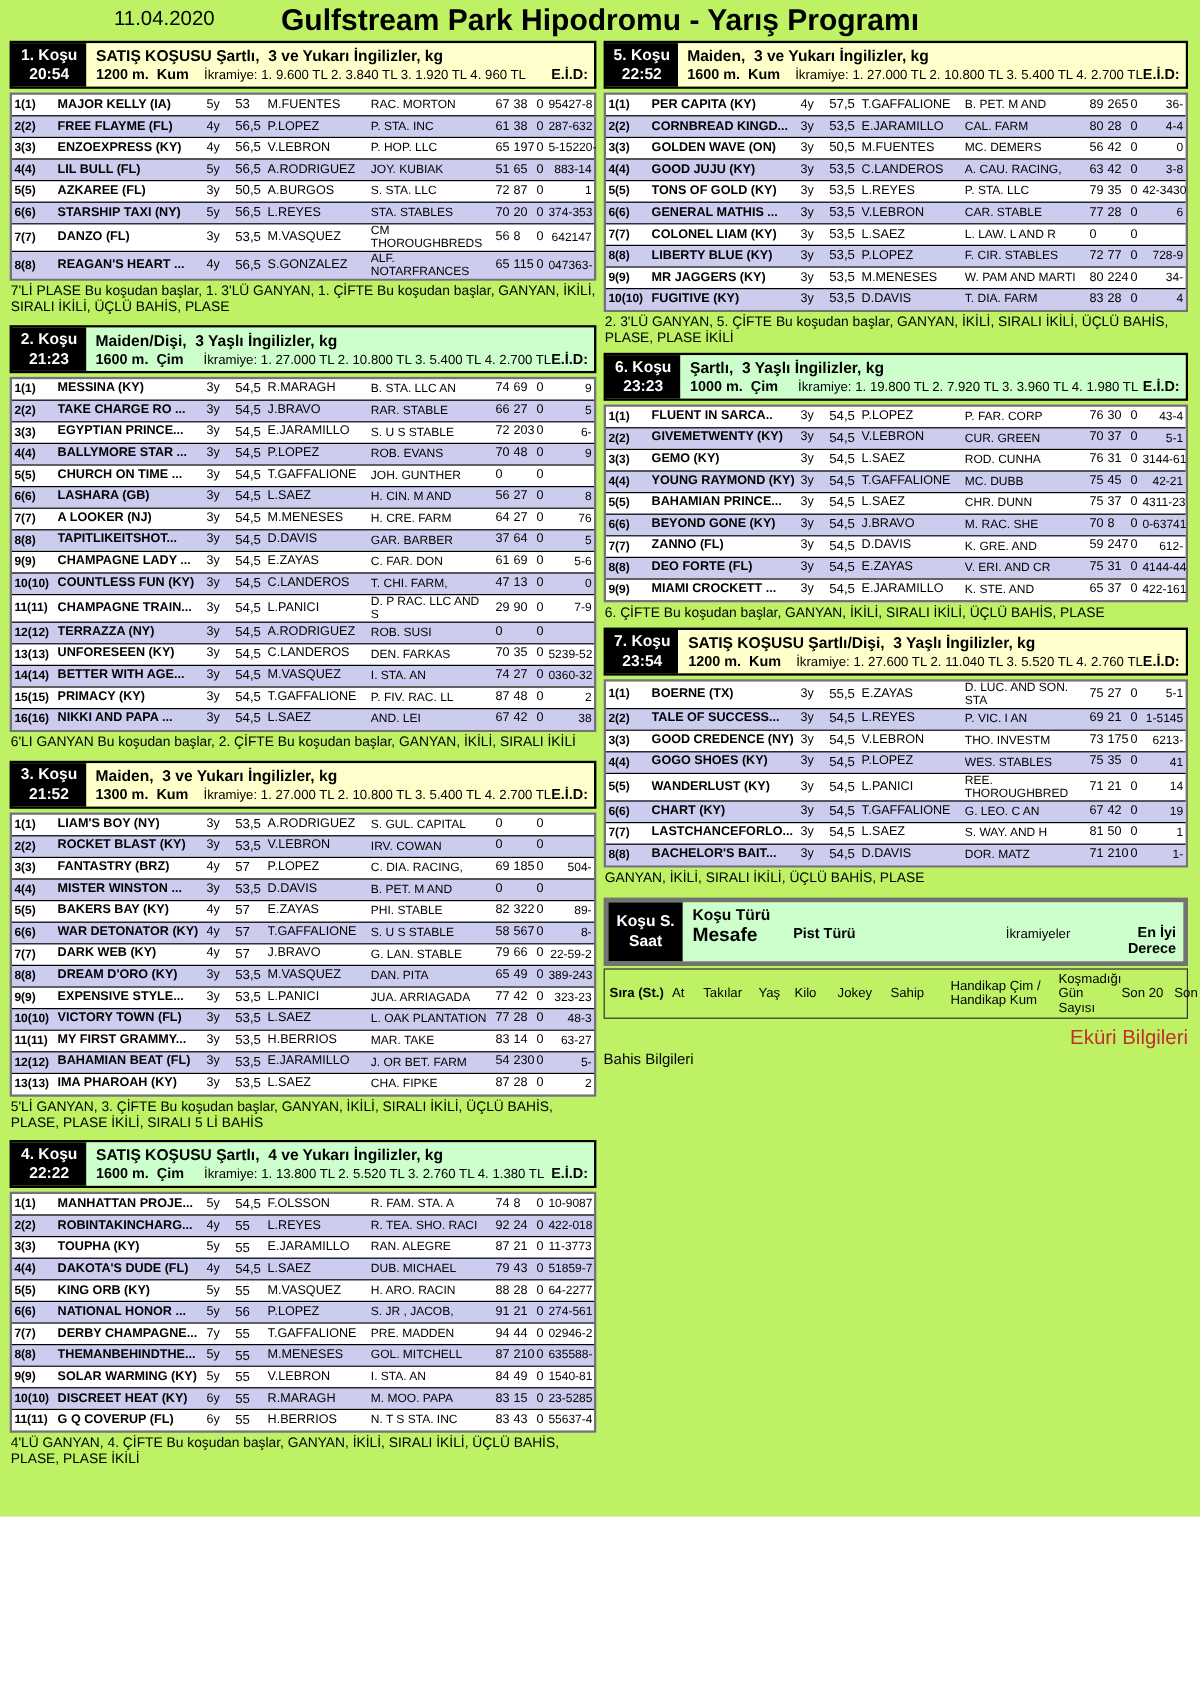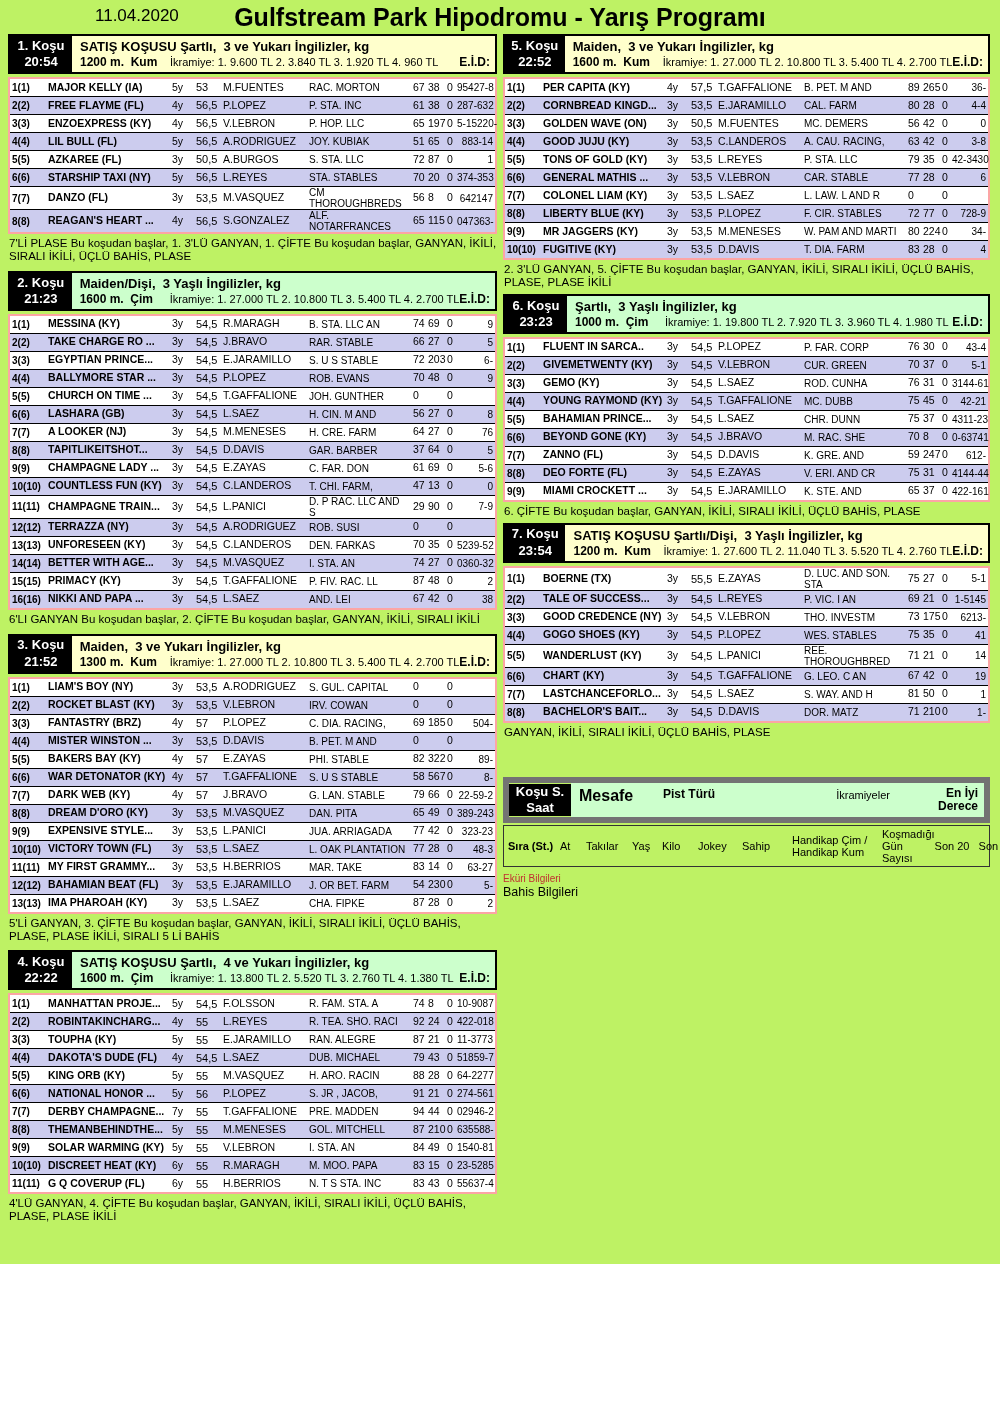--- a/index.html
+++ b/index.html
@@ -4,50 +4,50 @@
 <style>
   html,body{margin:0;padding:0;background:#fff;}
   .page{position:relative;width:1000px;height:1264px;background:#bef264;overflow:hidden;
         font-family:Liberation Sans, sans-serif;color:#000;}
   .topbar{position:relative;height:34px;}
   .prog-date{position:absolute;left:95px;top:6px;font-size:17px;}
   .prog-title{margin:0;padding-top:3px;text-align:center;font-size:25px;font-weight:bold;}
   .columns{display:flex;padding:0 8px;margin-top:0;align-items:flex-start;}
   .col{display:flex;flex-direction:column;}
   .col-left{width:489px;margin-right:6px;}
-  .col-right{width:487px;gap:29px;}
+  .col-right{width:487px;}
   .race{margin-bottom:5px;}
   .race-header{display:flex;border:2px solid #000;height:36px;}
   .race-num{width:62px;background:#000;color:#fff;font-weight:bold;font-size:13px;
             display:flex;flex-direction:column;justify-content:center;text-align:center;line-height:1.25;}
   .race-info{flex:1;display:flex;flex-direction:column;justify-content:center;}
   .race-info.yellow{background:#ffffcc;}
   .race-info.green{background:#ccffcc;}
   .race-cond{font-size:13px;font-weight:bold;padding:0 0 1px 8px;white-space:pre;}
   .race-line2{display:flex;align-items:baseline;padding:0 4px 0 8px;font-size:11px;}
   .race-dist{font-weight:bold;font-size:12px;width:90px;white-space:pre;flex:none;}
   .race-prize{flex:1;white-space:nowrap;}
   .race-eid{font-weight:bold;font-size:12px;padding-right:1px;}
-  .race-table{border:2px solid #fca5a5;margin-top:3px;background:#fff;}
+  .race-table{border:2px solid #737373;margin-top:3px;background:#fff;}
   .hrow{display:flex;align-items:center;min-height:17px;font-size:10.5px;line-height:1.1;}
   .hrow + .hrow{border-top:1px solid #000;}
   .hrow.alt{background:#ccccee;}
   .c-no{width:36px;flex:none;font-weight:bold;font-size:10px;padding-left:2px;}
   .c-horse{width:124px;flex:none;font-weight:bold;font-size:10.5px;white-space:nowrap;overflow:hidden;}
   .c-age{width:24px;flex:none;}
   .c-kilo{width:27px;flex:none;font-size:11px;}
   .c-jockey{width:86px;flex:none;white-space:nowrap;overflow:hidden;}
   .c-owner{width:104px;flex:none;font-size:10px;line-height:1.1;white-space:pre-line;}
   .c-n1{width:15px;flex:none;}
   .c-n2{width:19px;flex:none;}
   .c-n3{width:10px;flex:none;}
   .c-form{flex:1;text-align:right;font-size:10px;white-space:nowrap;padding-right:2px;}
   .race-footer{font-size:11.5px;line-height:1.12;margin:3px 0 3px 1px;}
   .legend{margin-top:4px;}
-  .legend-box{display:flex;border:6px solid #737373;align-items:center;}
+  .legend-box{display:flex;border:4px solid #737373;}
   .legend-black{width:62px;flex:none;background:#000;color:#fff;font-weight:bold;font-size:13px;
                 display:flex;align-items:center;justify-content:center;text-align:center;
                 white-space:pre-line;line-height:1.25;}
   .legend-green{flex:1;background:#ccffcc;padding:3px 6px 3px 8px;}
   .lg-row1{font-weight:bold;font-size:13px;}
   .lg-row2{display:flex;align-items:flex-start;font-size:11px;margin-top:1px;}
   .lg-mesafe{font-weight:bold;font-size:16px;width:84px;flex:none;}
   .lg-pist{font-weight:bold;font-size:12px;flex:1;}
   .lg-ikr{margin-right:48px;padding-top:2px;}
   .lg-eniyi{font-weight:bold;font-size:12px;text-align:right;white-space:pre-line;line-height:1.15;}
@@ -58,21 +58,21 @@
   .lc1{width:26px;}
   .lc2{width:46px;}
   .lc3{width:30px;}
   .lc4{width:36px;}
   .lc5{width:44px;}
   .lc6{width:50px;}
   .lc7{width:88px;white-space:pre-line;line-height:1.1;}
   .lc8{flex:1;padding-left:2px;}
   .lc9{width:44px;}
   .lc10{width:34px;}
-  .ekuri{color:#c03030;font-size:10px;margin-top:6px;}
+  .ekuri{color:#c03030;font-size:17px;margin-top:6px;text-align:right;}
   .bahis{font-size:12.5px;margin-top:1px;}
 </style>
 </head>
 <body>
 
 <div class="page">
   <div class="topbar">
     <span class="prog-date">11.04.2020</span>
     <h1 class="prog-title">Gulfstream Park Hipodromu - Yarış Programı</h1>
   </div>
@@ -1118,20 +1118,21 @@
               </div>
             </div>
             <div class="race-footer">GANYAN, İKİLİ, SIRALI İKİLİ, ÜÇLÜ BAHİS, PLASE</div>
           </section>
         </div>
       <div class="legend">
         <div class="legend-box">
           <div class="legend-black">Koşu S.
 Saat</div>
           <div class="legend-green">
+            <div class="lg-row1">Koşu Türü</div>
             <div class="lg-row2">
               <span class="lg-mesafe">Mesafe</span>
               <span class="lg-pist">Pist Türü</span>
               <span class="lg-ikr">İkramiyeler</span>
               <span class="lg-eniyi">En İyi
 Derece</span>
             </div>
           </div>
         </div>
         <div class="legend-cols">

